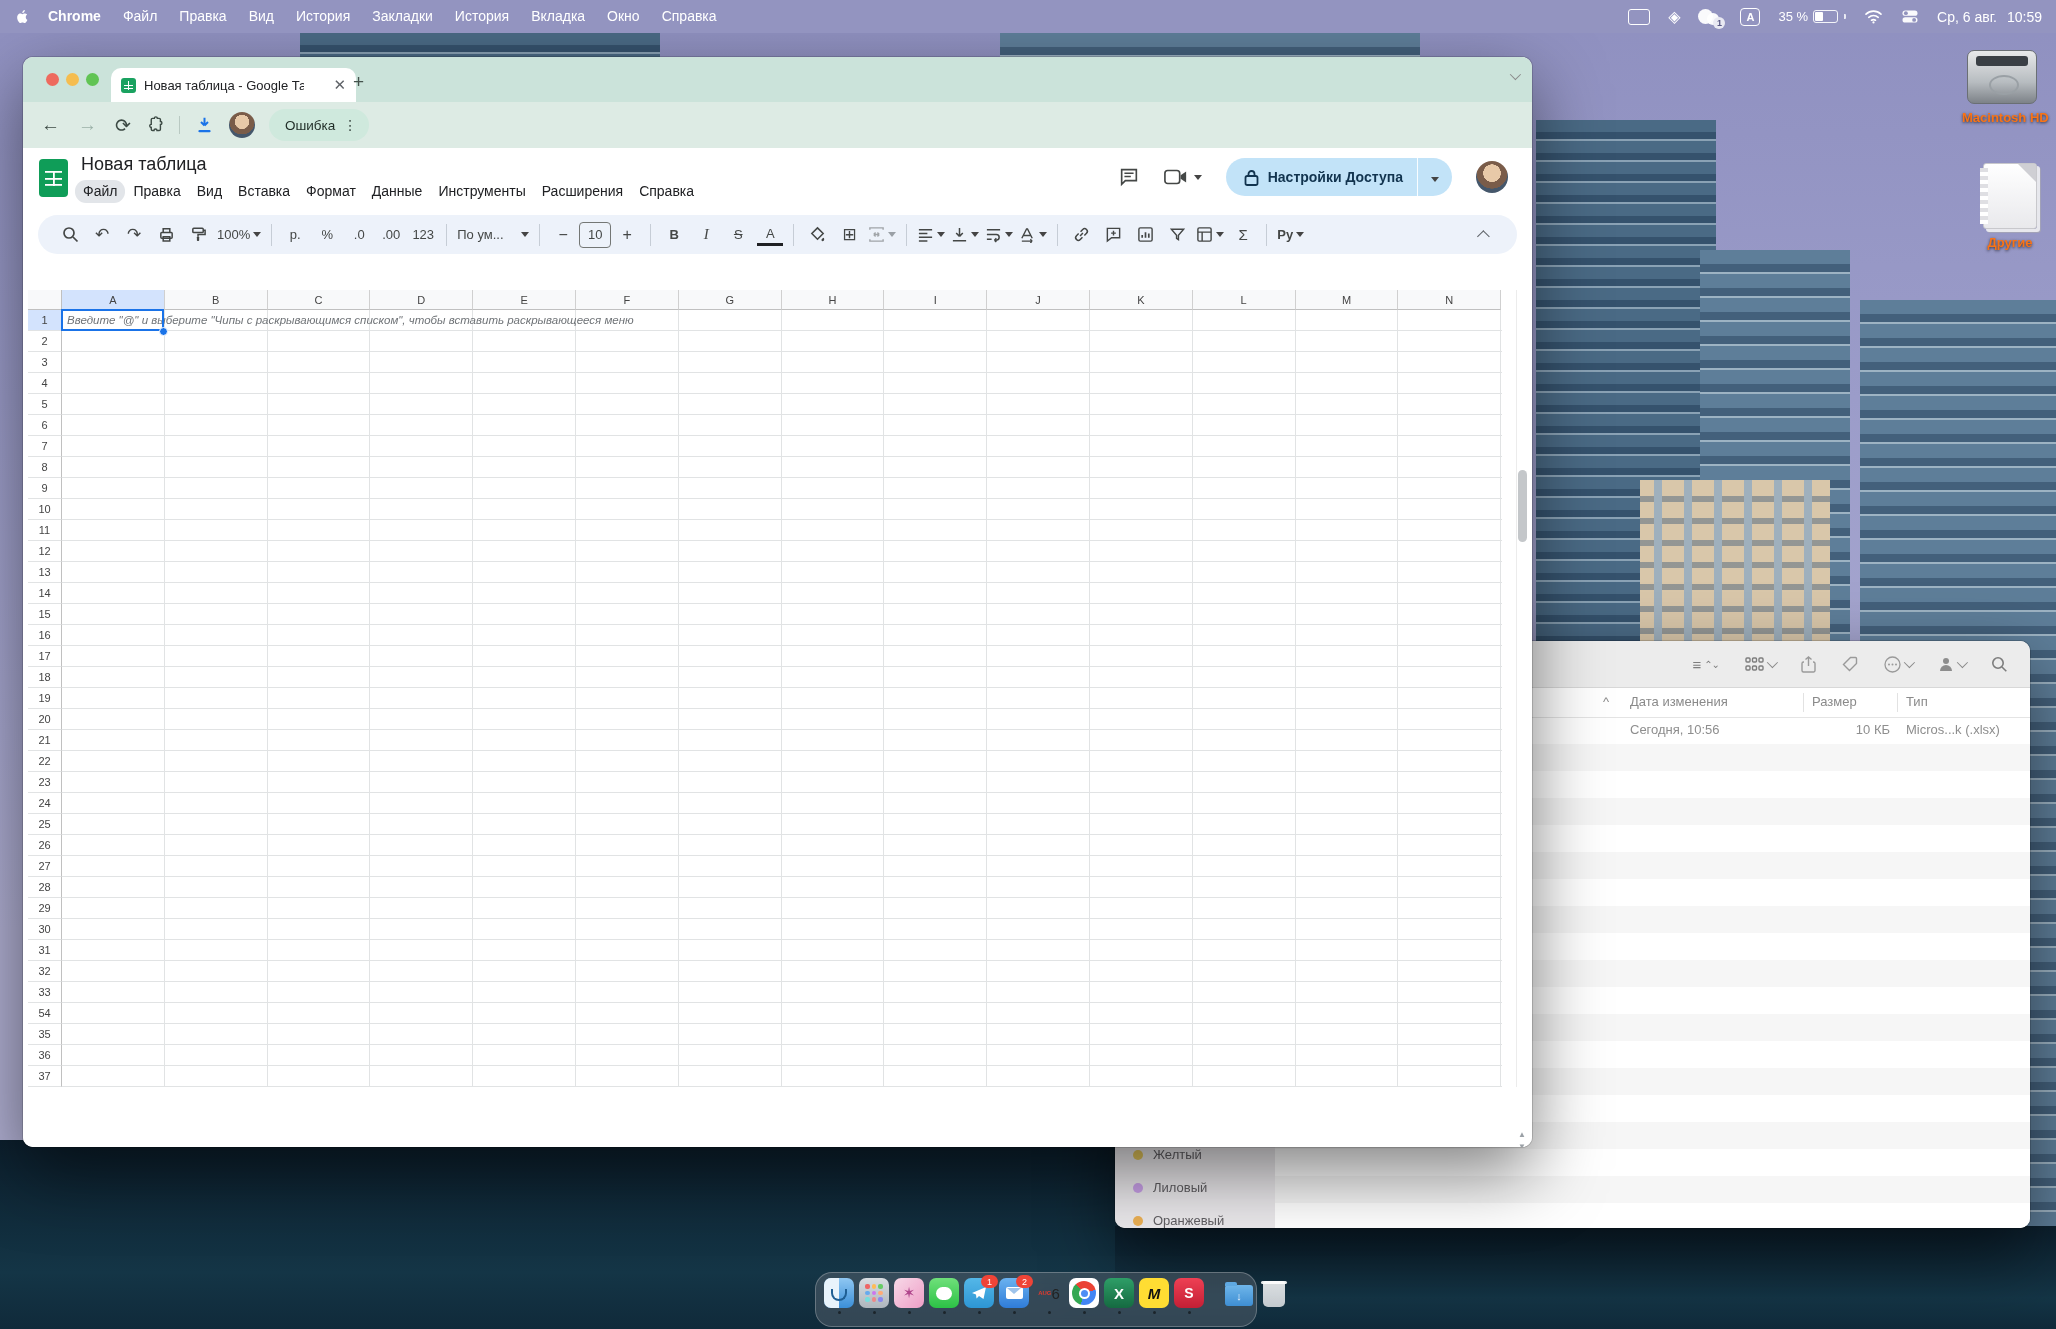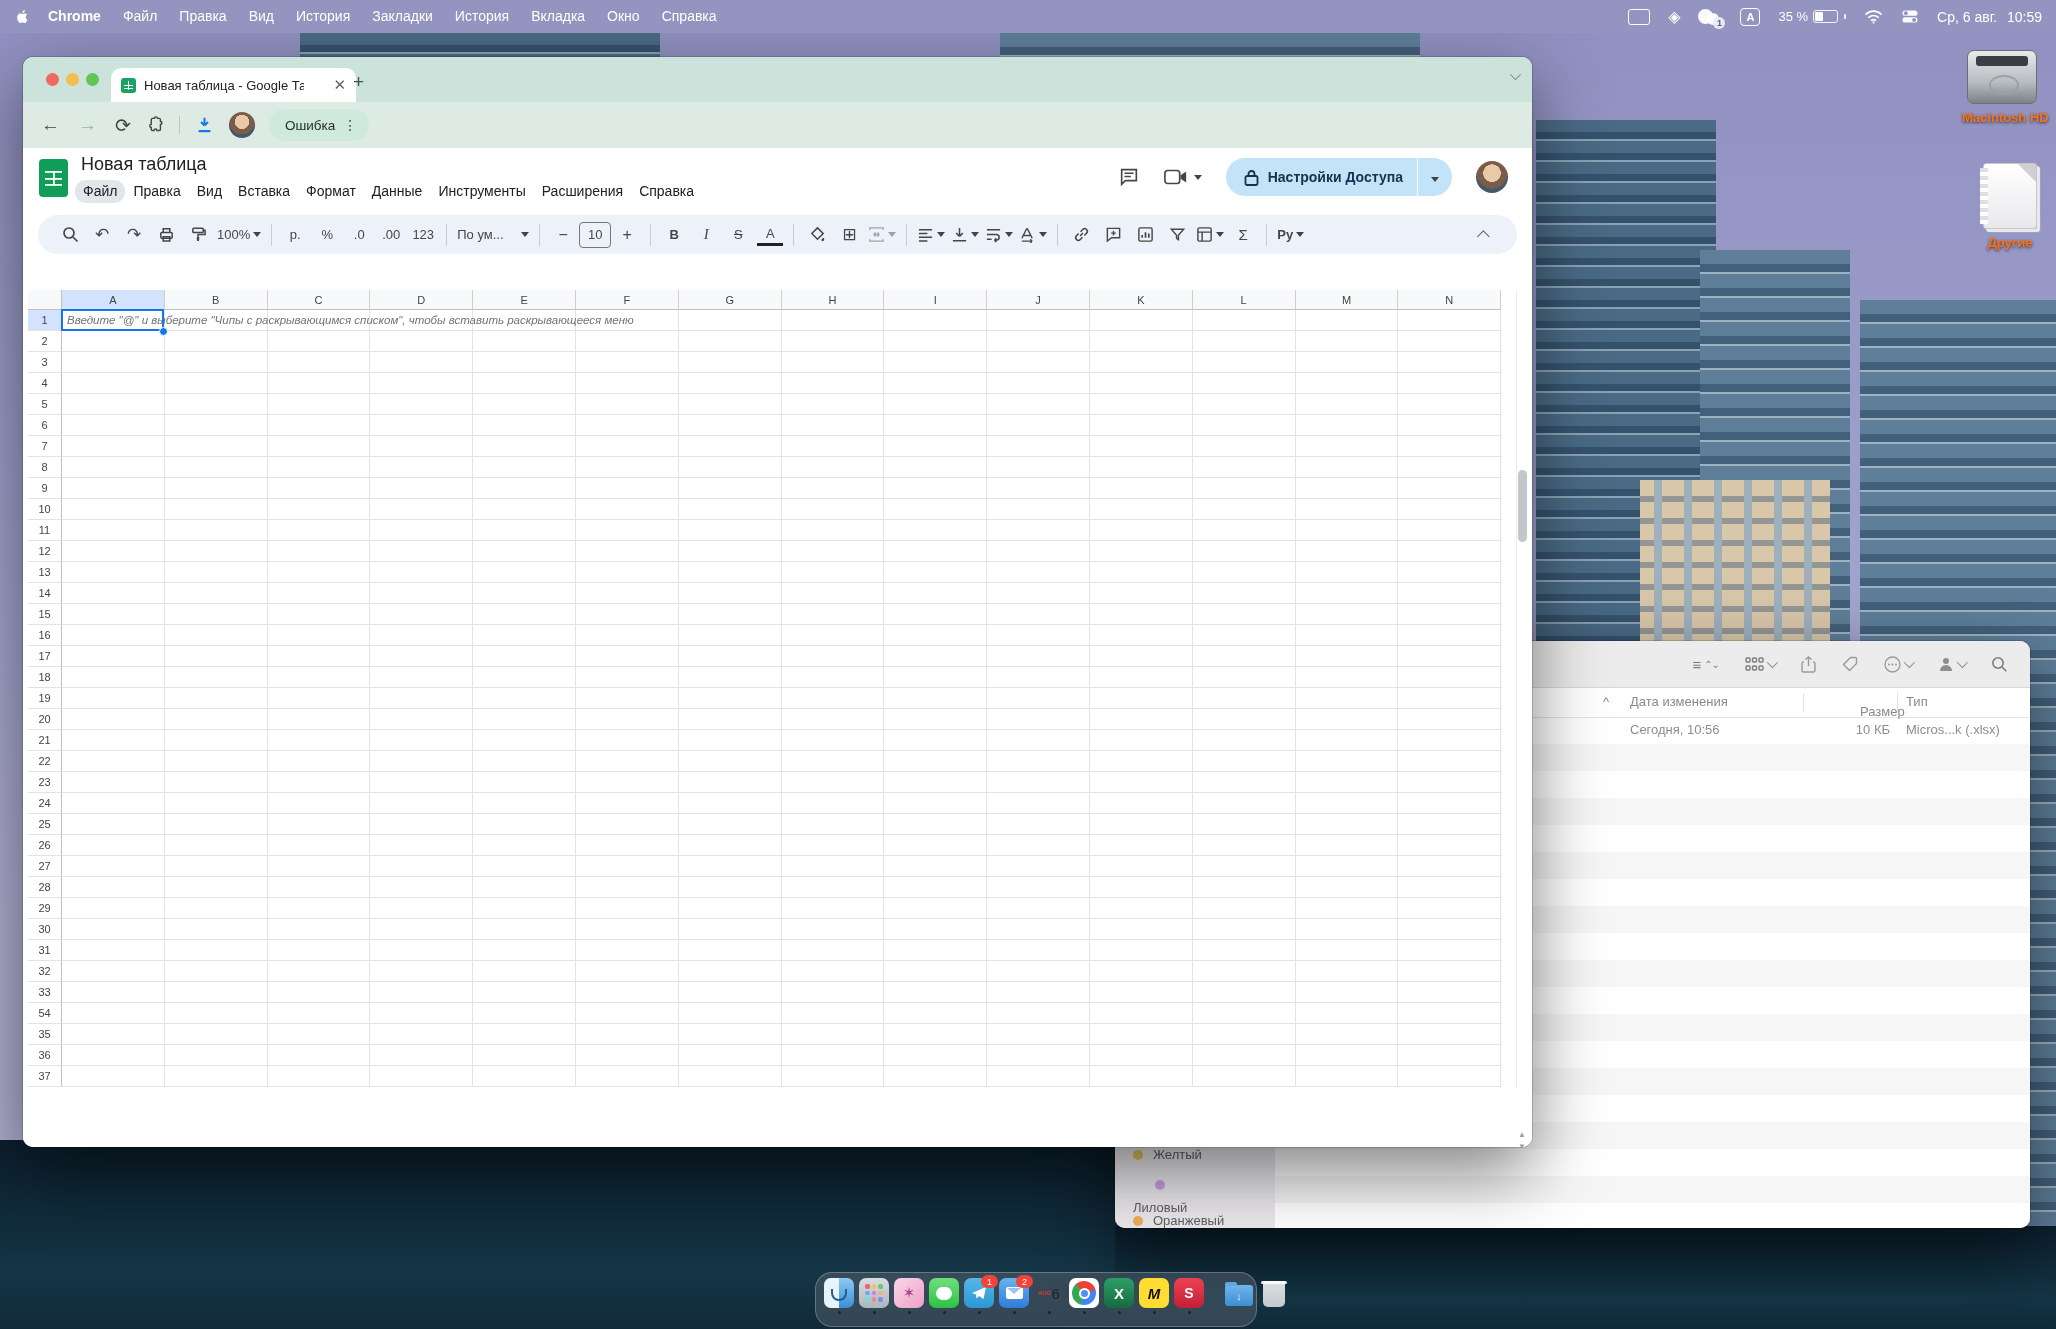--- a/index.html
+++ b/index.html
@@ -208,21 +208,21 @@
   </div>
 
   <div id="finder" class="window">
     <div id="finder-sidebar">
       <div id="finder-tags-hd">Теги</div>
       <div id="finder-tags"></div>
     <div class="tag-item" style="top: 506px;">
           <div class="tag-dot" style="background: rgb(227, 197, 91);"></div>
           <div style="display: inline;">Желтый</div>
         </div>
-        <div class="tag-item" style="top: 539px; flex-direction: column;">
+        <div class="tag-item" style="top: 539px;">
           <div class="tag-dot" style="background: rgb(201, 160, 232);"></div>
           <div style="display: inline;">Лиловый</div>
         </div>
         <div class="tag-item" style="top: 572px;">
           <div class="tag-dot" style="background: rgb(234, 175, 84);"></div>
           <div style="display: inline;">Оранжевый</div>
         </div>
       </div>
     <div id="finder-main">
       <div id="finder-toolbar">
@@ -272,21 +272,21 @@
         <span class="ftb-ic">
           <svg width="17" height="17" viewBox="0 0 17 17">
               <circle cx="7" cy="7" r="5.2" fill="none" stroke="#7d7d7d" stroke-width="1.6"></circle>
               <path d="m11 11 4.3 4.3" stroke="#7d7d7d" stroke-width="1.6"></path>
             </svg>
         </span>
       </div>
       <div id="finder-cols">
         <span class="abs" style="left:328px;top:6px;">^</span>
         <span class="abs" style="left:355px;top:6px;">Дата изменения</span>
-        <span class="abs" style="left:537px;top:16px;margin-left:48px;">Размер</span>
+        <span class="abs" style="left:537px;top:6px;">Размер</span>
         <span class="abs" style="left:631px;top:6px;">Тип</span>
         <span class="fcol-sep" style="left:528px;"></span>
         <span class="fcol-sep" style="left:622px;"></span>
       </div>
       <div id="finder-filerow">
         <span class="abs" style="left:355px;top:5px;">Сегодня, 10:56</span>
         <span class="abs" style="left:460px;top:5px;width:155px;text-align:right;">10 КБ</span>
         <span class="abs" style="left:631px;top:5px;">Micros...k (.xlsx)</span>
       </div>
       <div id="finder-stripes"></div>

